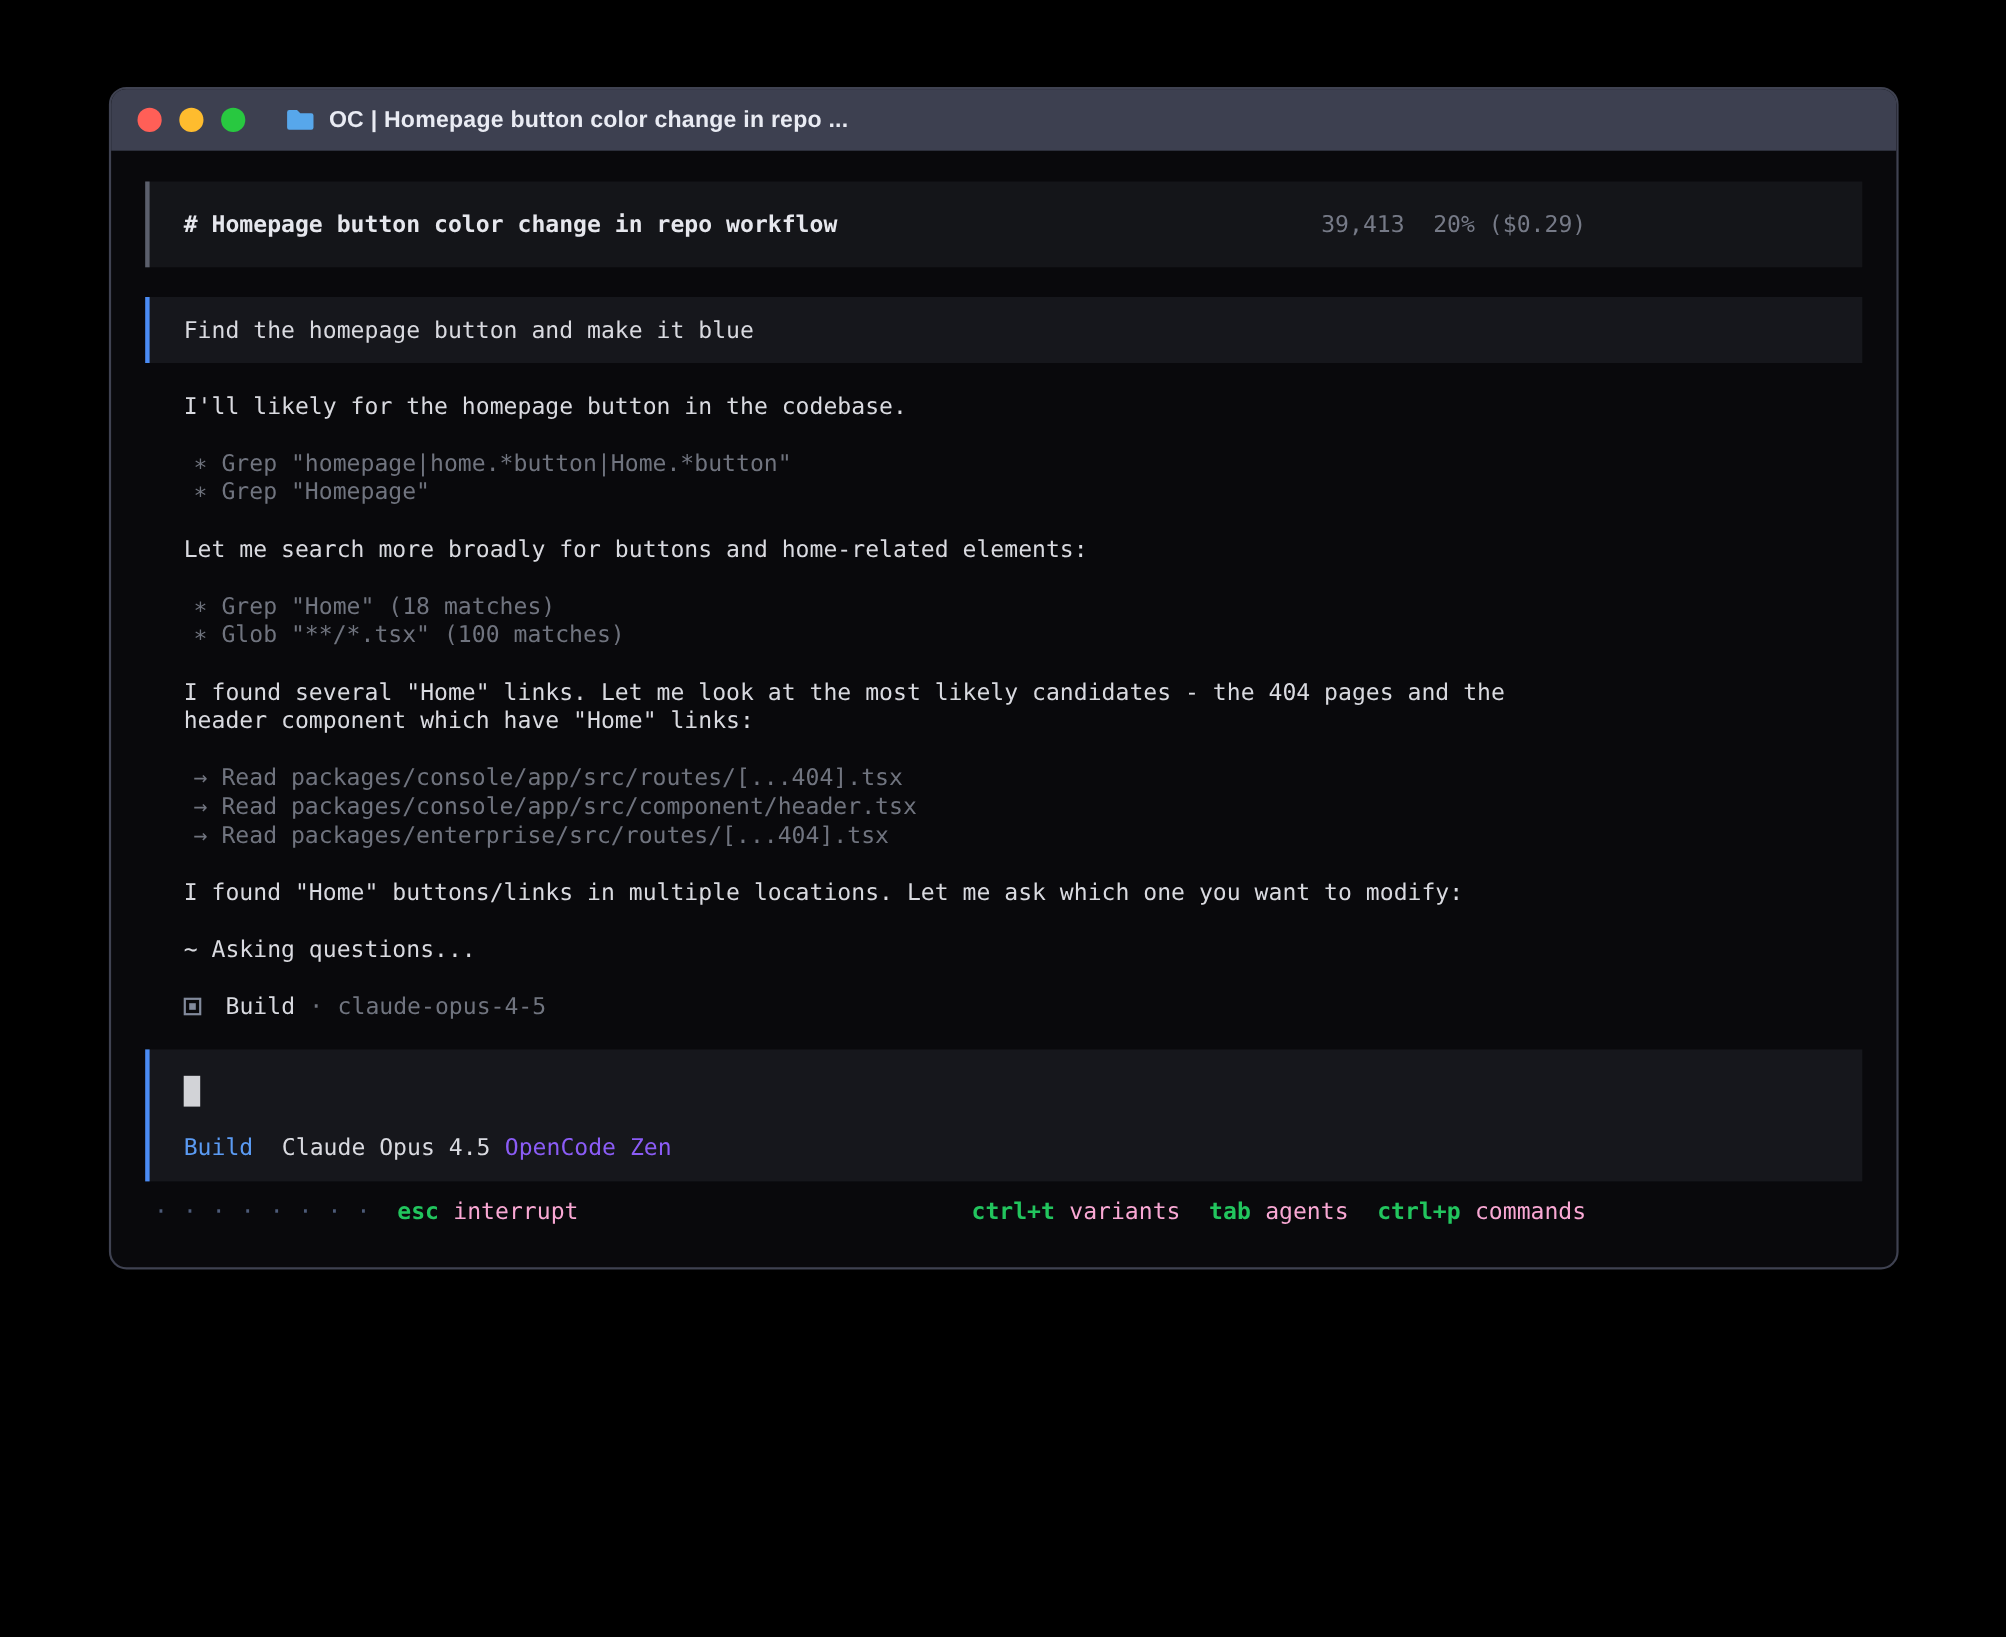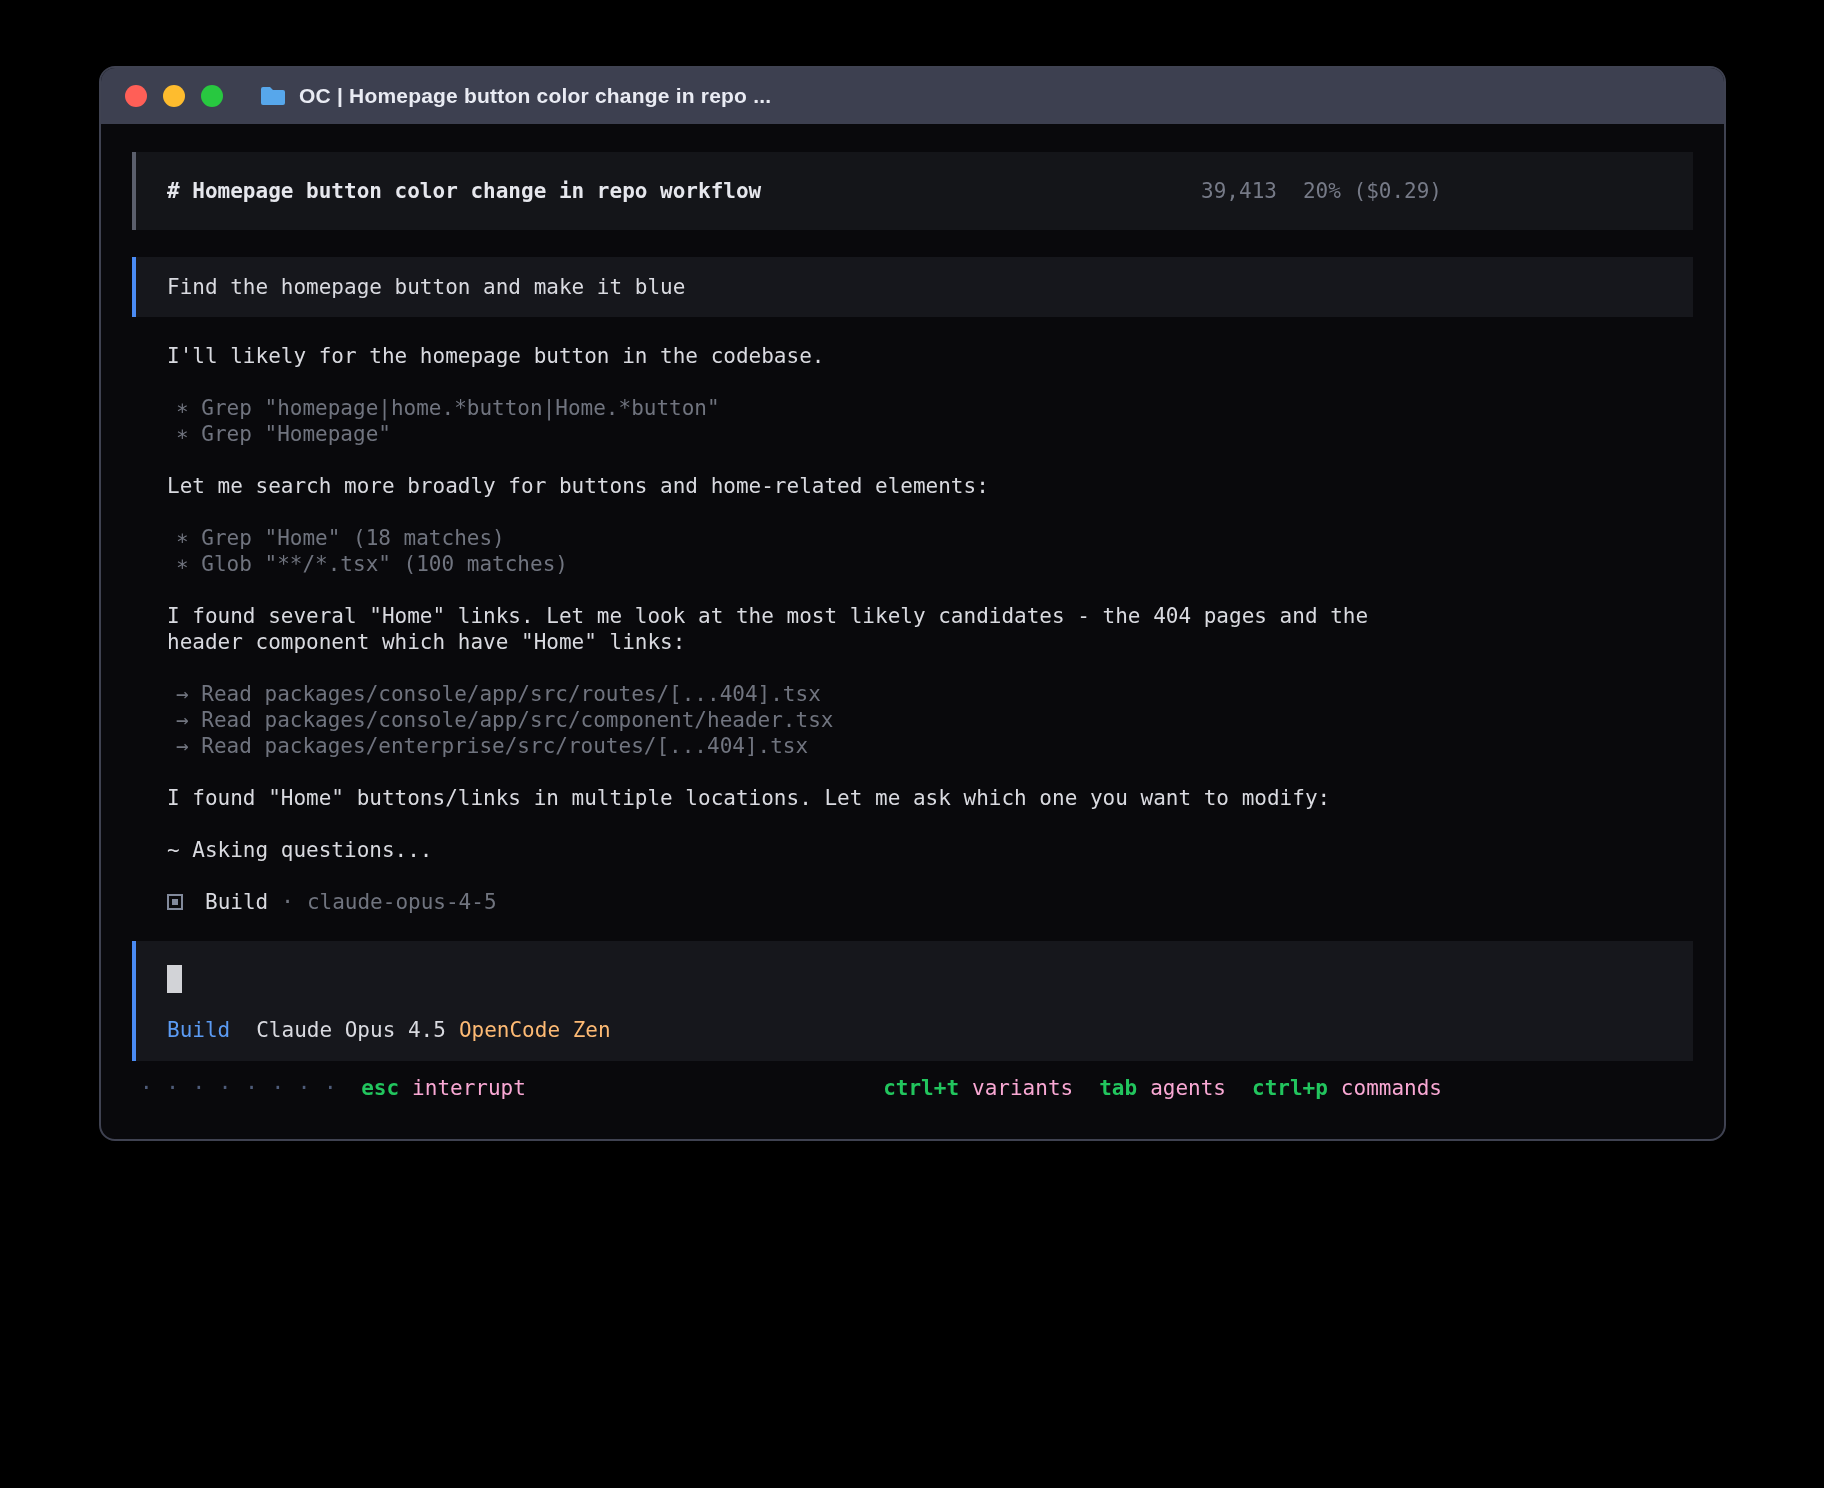--- a/index.html
+++ b/index.html
@@ -1,20 +1,20 @@
 <!DOCTYPE html>
 <html><head>
 <meta charset="utf-8">
 <style>
   * { margin:0; padding:0; box-sizing:border-box; }
   html,body { width:1824px; height:1488px; background:#000; overflow:hidden; }
   body { font-family:"DejaVu Sans Mono", monospace; }
 
   .window {
-    position:absolute; left:99px; top:66px; width:1627px; height:1075px;
+    position:absolute; left:99px; top:79px; width:1627px; height:1075px;
     background:#09090c; border:2px solid #3f4251; border-radius:16px;
     overflow:hidden;
   }
 
   
   .titlebar { height:56px; background:#3d4050; display:flex; align-items:center; padding:0 24px; }
   .light { width:22px; height:22px; border-radius:50%; margin-right:16px; flex:0 0 auto; }
   .light.red{ background:#ff5f57; } .light.yellow{ background:#febc2e; } .light.green{ background:#28c840; }
   .folder { margin-left:20px; margin-right:12px; display:flex; align-items:center; }
   .win-title { color:#e9ebf3; font-family:"Liberation Sans", sans-serif; font-weight:bold; font-size:21px; letter-spacing:0.2px;
@@ -44,21 +44,21 @@
   .agent-icon-dot { width:6px; height:6px; background:#828a9c; }
   .agent-name { color:#d9dae0; margin-left:22px; }
   .agent-sep { color:#70747f; margin-left:13px; }
   .agent-model { color:#70747f; margin-left:13px; }
 
   .prompt { margin-top:26px; height:120px; padding:24px 31px 18px 31px; }
   .cursor { width:15px; height:28px; background:#d2d3d7; }
   .prompt-meta { margin-top:24px; display:flex; line-height:26px; }
   .prompt-mode { color:#5b9bf3; }
   .prompt-model { color:#d9dae0; margin-left:26px; }
-  .prompt-provider { color:#fdba74; margin-left:13px; }
+  .prompt-provider { color:#8b5cf6; margin-left:13px; }
 
   .statusbar { margin-top:14px; width:1310px; display:flex; align-items:center; line-height:26px; }
   .spinner { color:#4e5c7a; margin-left:8px; letter-spacing:0.5px; }
   .kbd { color:#22c55e; font-weight:bold; }
   .kbd-label { color:#f9a8d4; margin-left:13px; }
   .esc-group { margin-left:24px; display:flex; }
   .sb-right { margin-left:auto; display:flex; }
   .sb-pair { display:flex; margin-left:26px; }
 </style>
 </head>

